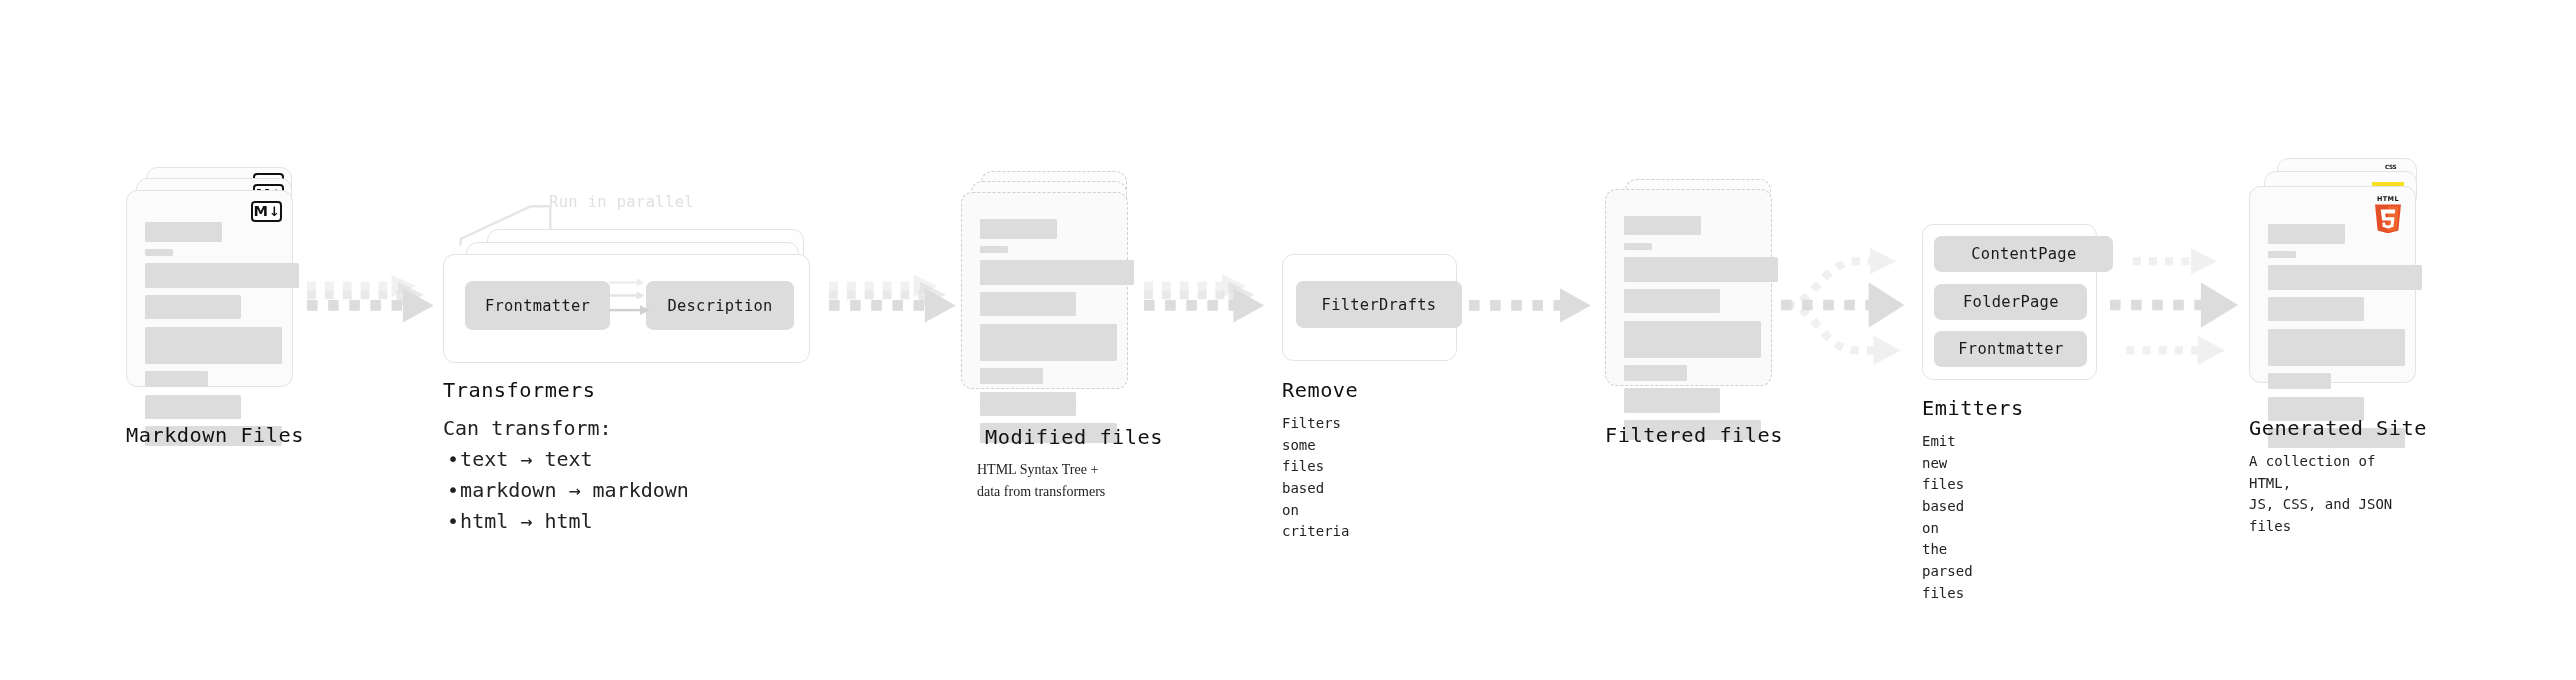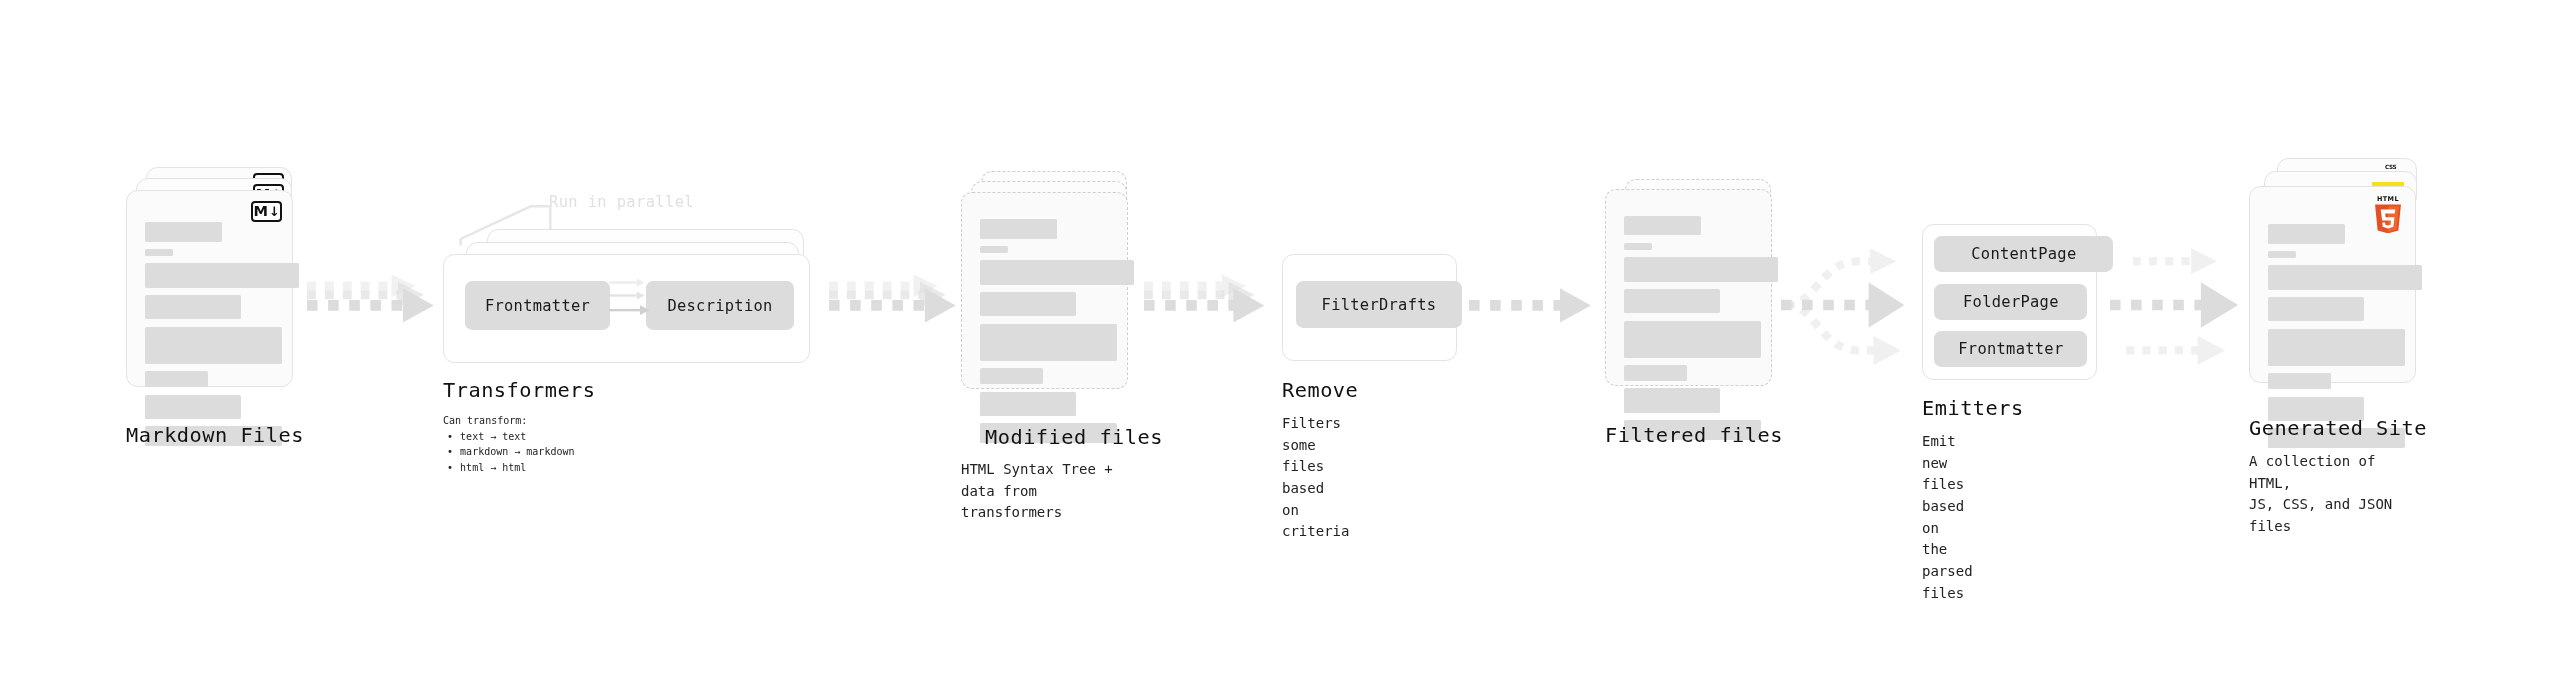--- a/index.html
+++ b/index.html
@@ -62,21 +62,21 @@
   .chip.ghost{background:#ececec;}
   .chip.ghost2{background:#f2f2f2;}
 
   
   .cap-title{
     position:absolute;font-size:20.3px;color:#111;letter-spacing:0.5px;white-space:nowrap;
   }
   .cap-sub{
     position:absolute;font-size:14px;color:#222;line-height:1.55;white-space:pre-line;
   }
-  .cap-list{position:absolute;font-size:10px;color:#222;line-height:1.55;}
+  .cap-list{position:absolute;font-size:20px;color:#222;line-height:1.55;}
   .cap-list .lead{white-space:nowrap;}
   .cap-list ul{list-style:none;margin:0;padding:0;}
   .cap-list li{white-space:nowrap;}
   .cap-list li::before{content:"\2022";display:inline-block;width:13px;padding-left:4.1px;}
 
   .runlabel{
     position:absolute;font-size:15.4px;color:#e0e0e0;letter-spacing:0.4px;white-space:nowrap;
   }
 
   
@@ -223,21 +223,21 @@
           <div class="bar" style="width:154px;height:24.4px;"></div>
           <div class="bar" style="width:96px;height:24.4px;"></div>
           <div class="bar" style="width:137px;height:37px;"></div>
           <div class="bar" style="width:63px;height:16.3px;"></div>
           <div class="bar" style="width:96px;height:24.4px;"></div>
           <div class="bar" style="width:137px;height:19.5px;"></div>
         </div>
       </div>
     </div>
     <div class="cap-title" style="left:0px;top:254px;padding-left:24px;">Modified files</div>
-    <div class="cap-sub" style="left:0px;top:288px;">HTML Syntax Tree +
+    <div class="cap-sub" style="left:16px;top:288px;font-family:Liberation Serif, serif;">HTML Syntax Tree +
 data from transformers</div>
   </div>
 
   <div class="conn" style="left:1144px;top:268px;">
     <svg width="130" height="65" viewBox="0 0 160 80">
       <g opacity="0.38">
         <line x1="0" y1="22" x2="104" y2="22" stroke="#dcdcdc" stroke-width="11" stroke-dasharray="11 11"></line>
         <polygon points="96,8 126,22 96,36" fill="#dcdcdc"></polygon>
       </g>
       <g opacity="0.6">

